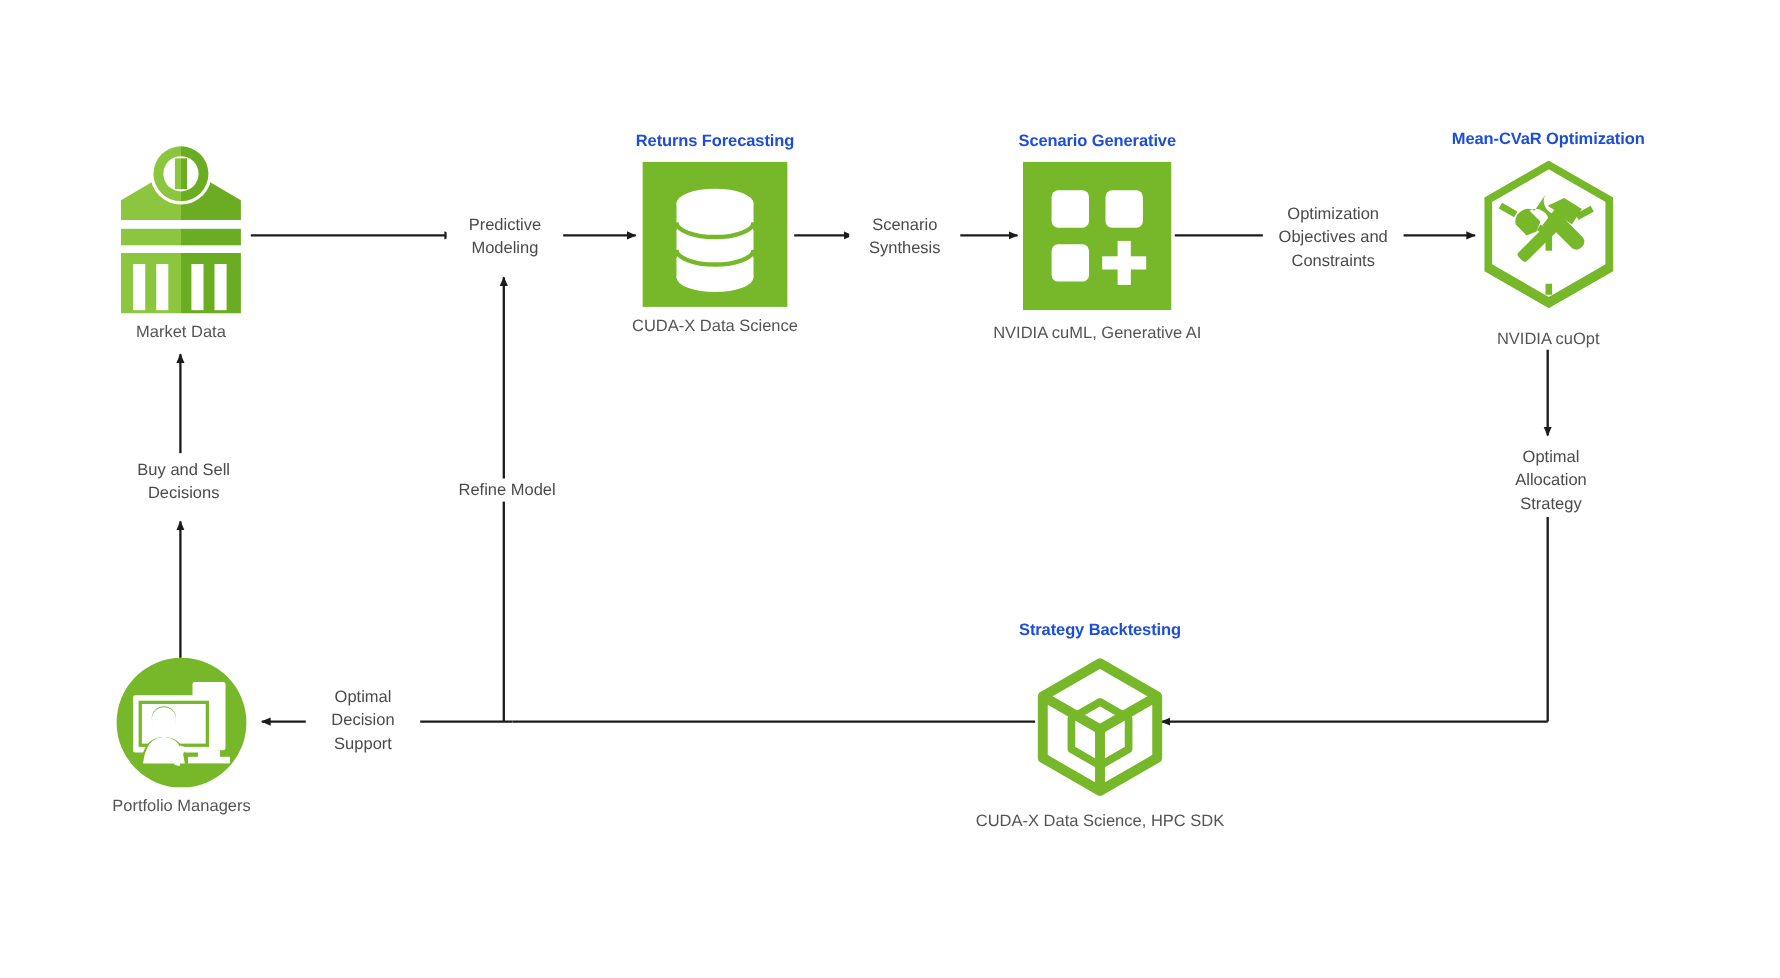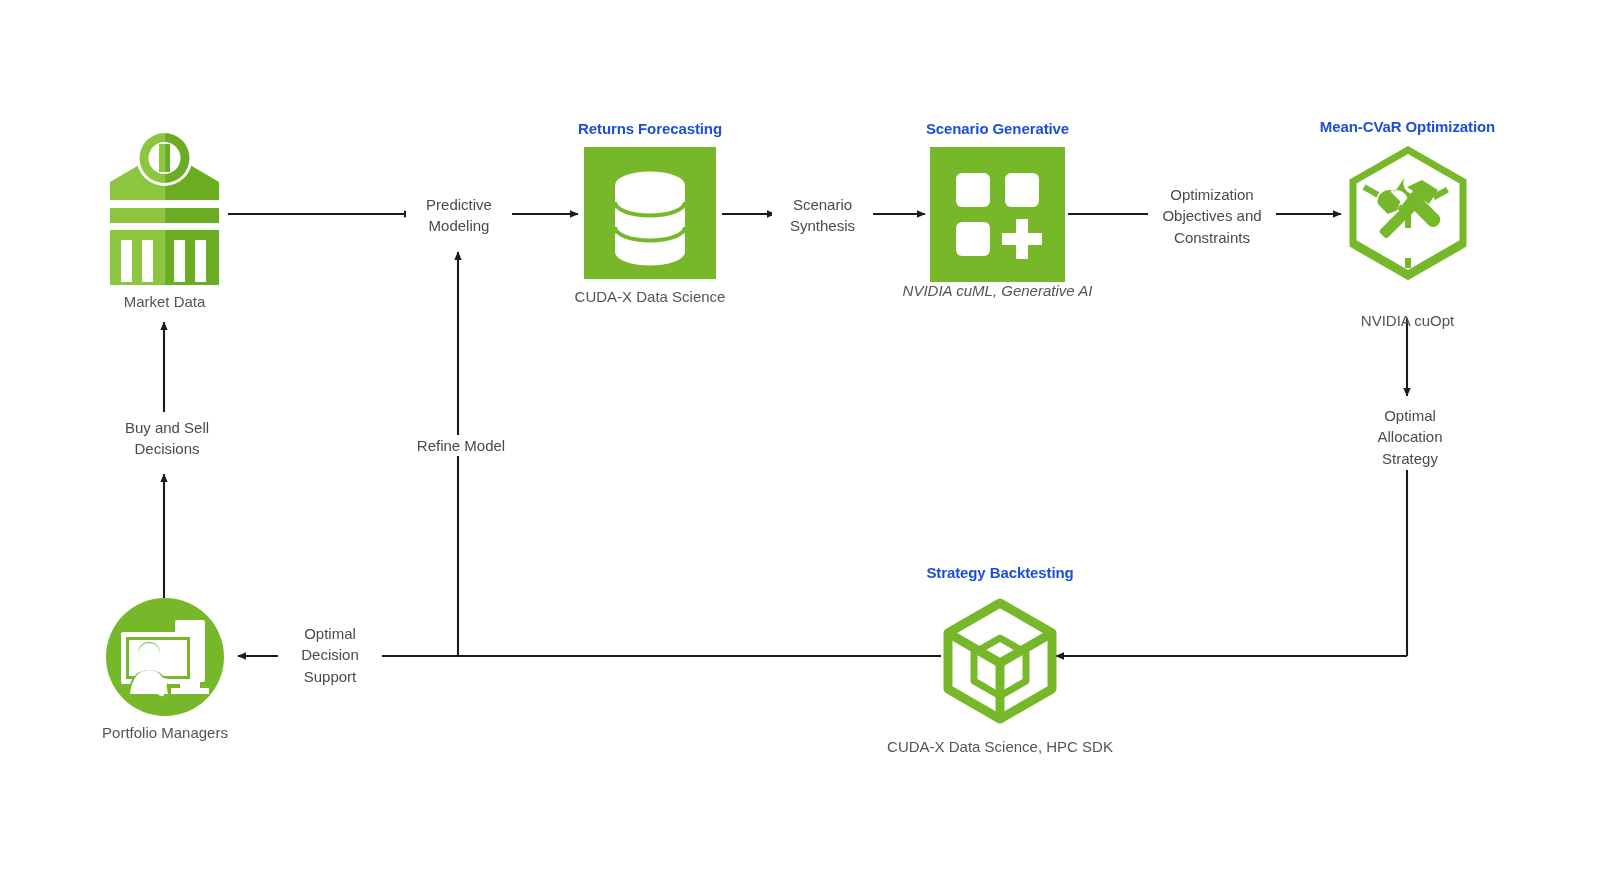--- a/index.html
+++ b/index.html
@@ -162,21 +162,21 @@
     <svg class="node-icon" width="135" height="135" viewBox="0 0 135 135" style="margin-top:9px;">
       <rect x="0" y="0" width="135" height="135" fill="#76b82a"></rect>
       <g fill="#ffffff">
         <rect x="26" y="26" width="34" height="34" rx="6"></rect>
         <rect x="75" y="26" width="34" height="34" rx="6"></rect>
         <rect x="26" y="75" width="34" height="34" rx="6"></rect>
         <rect x="86" y="72" width="12" height="40"></rect>
         <rect x="72" y="86" width="40" height="12"></rect>
       </g>
     </svg>
-    <div class="node-caption" style="font-style:italic;">NVIDIA cuML, Generative AI</div>
+    <div class="node-caption" style="margin-top:12px;">NVIDIA cuML, Generative AI</div>
   </div>
 
   <div class="node" style="left:1300px; top:118px; width:215px;">
     <div class="node-title">Mean-CVaR Optimization</div>
     <svg class="node-icon" width="124" height="142" viewBox="0 0 124 142" style="margin-top:10px;">
 
       <path d="M62 4 L117 35.5 L117 98.5 L62 130 L7 98.5 L7 35.5 Z" fill="none" stroke="#76b82a" stroke-width="7"></path>
 
       <path d="M18 41 L62 66 L106 41" fill="none" stroke="#76b82a" stroke-width="6" stroke-dasharray="16 24"></path>
       <path d="M62 66 L62 122" fill="none" stroke="#76b82a" stroke-width="6" stroke-dasharray="16 30"></path>
@@ -187,21 +187,21 @@
         <path d="M41 39 a13 13 0 0 0 14 19 L79 82 a8 8 0 0 1-11 11 L44 69
                  a13 13 0 0 0-19-14 l11 11 -4 10 -10 4 -11-11
                  a13 13 0 0 1 19-14 z" transform="translate(22,-4) scale(0.9)"></path>
       </g>
 
       <g fill="#76b82a">
         <rect x="48" y="48" width="11" height="48" rx="3" transform="rotate(45 53 72)"></rect>
         <path d="M78 34 l16 10 -9 14 -7-5 -10 13 -10-7 11-14 -6-4 z" transform="translate(-2,0)"></path>
       </g>
     </svg>
-    <div class="node-caption" style="margin-top:24px;">NVIDIA cuOpt</div>
+    <div class="node-caption" style="margin-top:12px;">NVIDIA cuOpt</div>
   </div>
 
   <div class="node" style="left:870px; top:564px; width:260px;">
     <div class="node-title">Strategy Backtesting</div>
     <svg class="node-icon" width="120" height="130" viewBox="0 0 120 130" style="margin-top:14px;">
       <g fill="none" stroke="#76b82a" stroke-width="9" stroke-linejoin="round">
         <path d="M60 7 L112 37 L112 93 L60 123 L8 93 L8 37 Z"></path>
         <path d="M8 37 L60 67 L112 37"></path>
         <path d="M60 67 L60 123"></path>
       </g>

